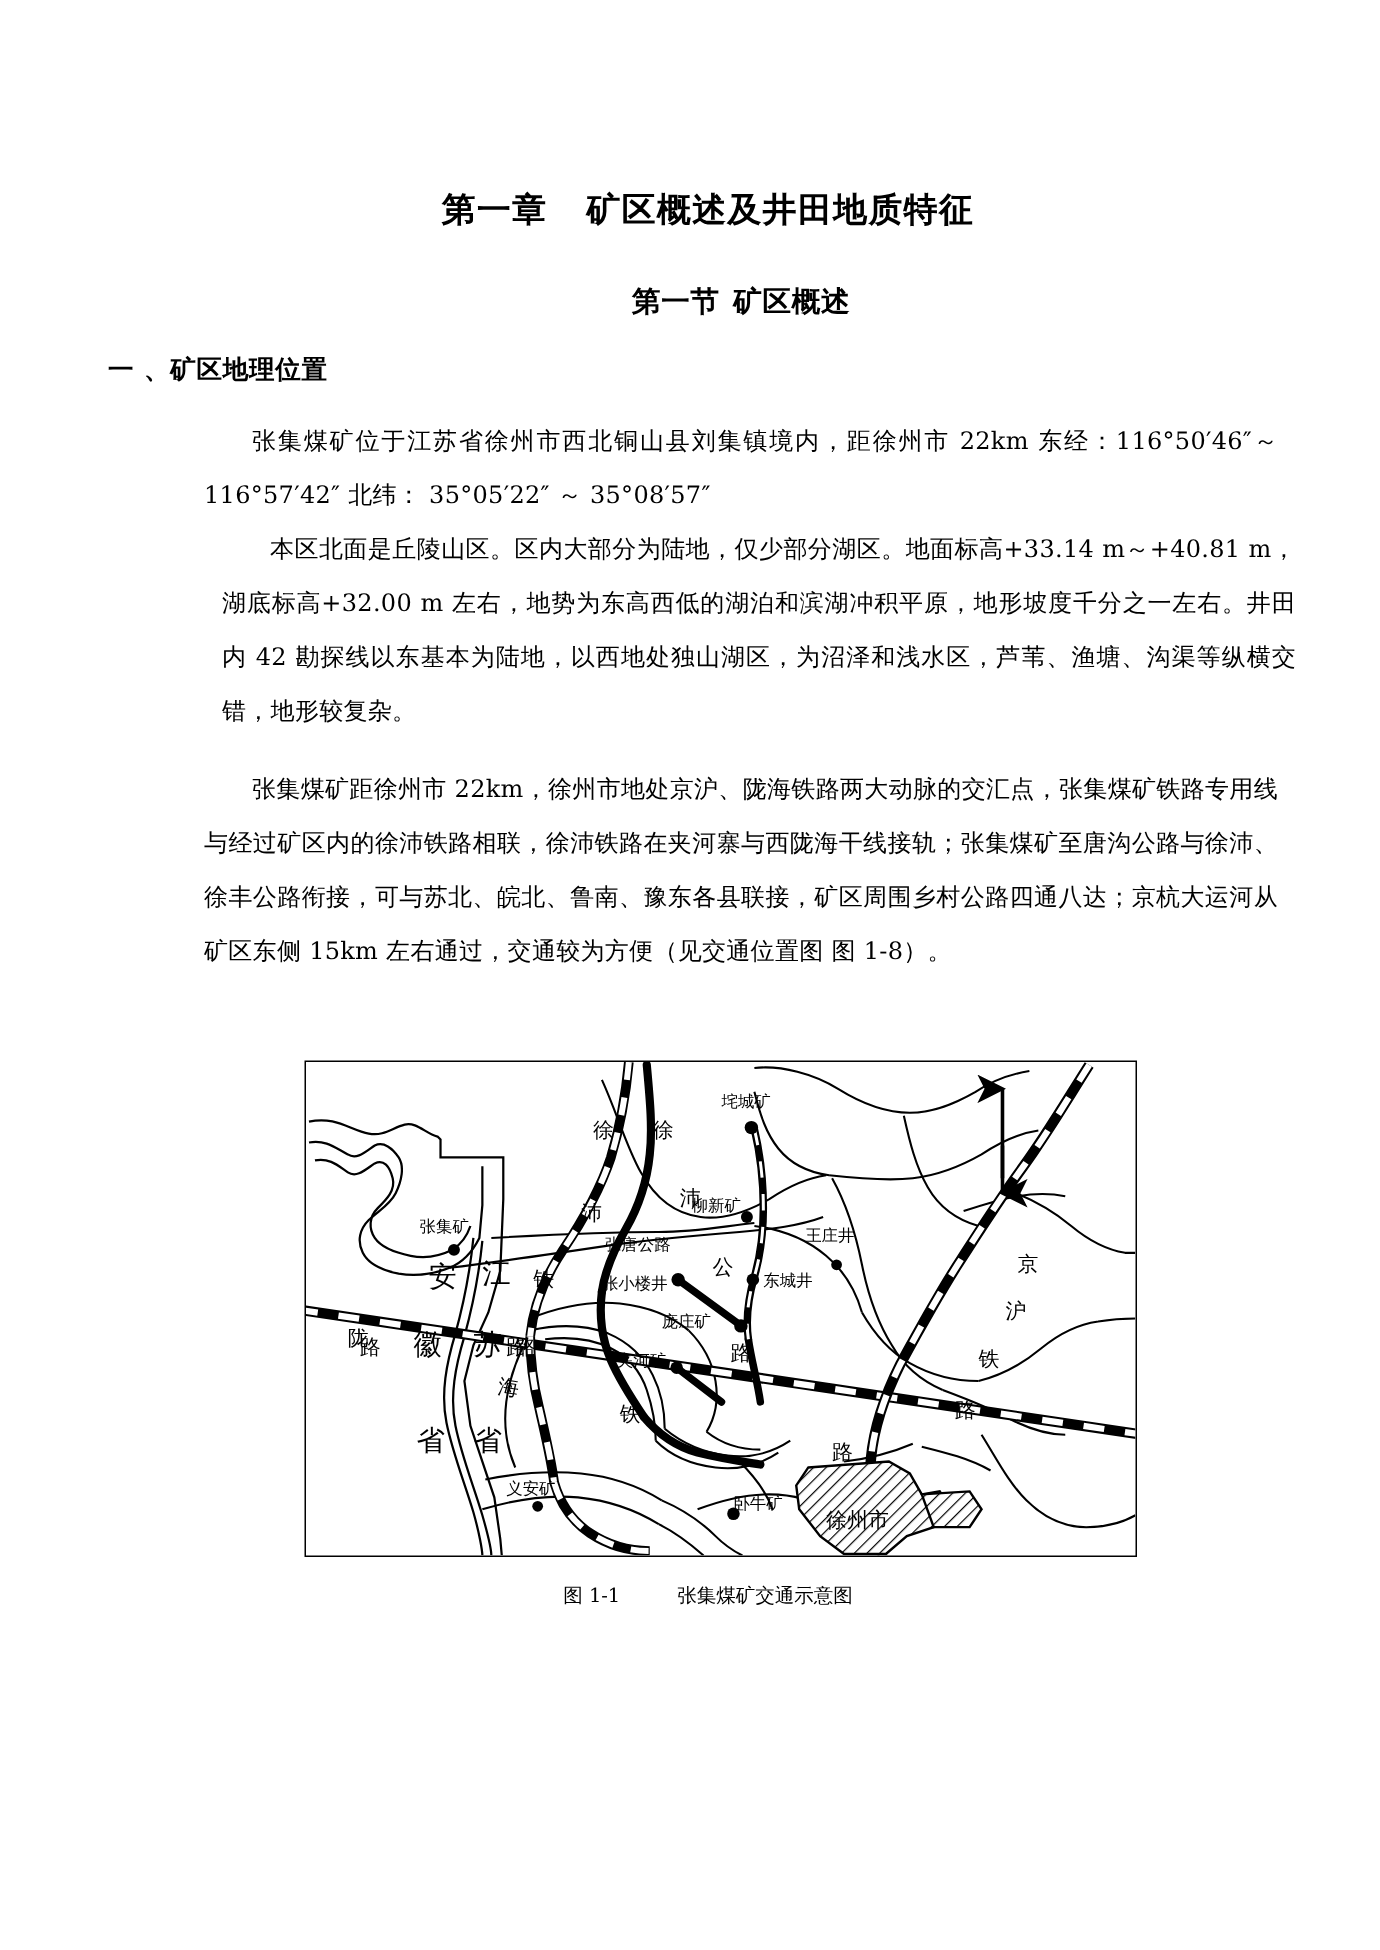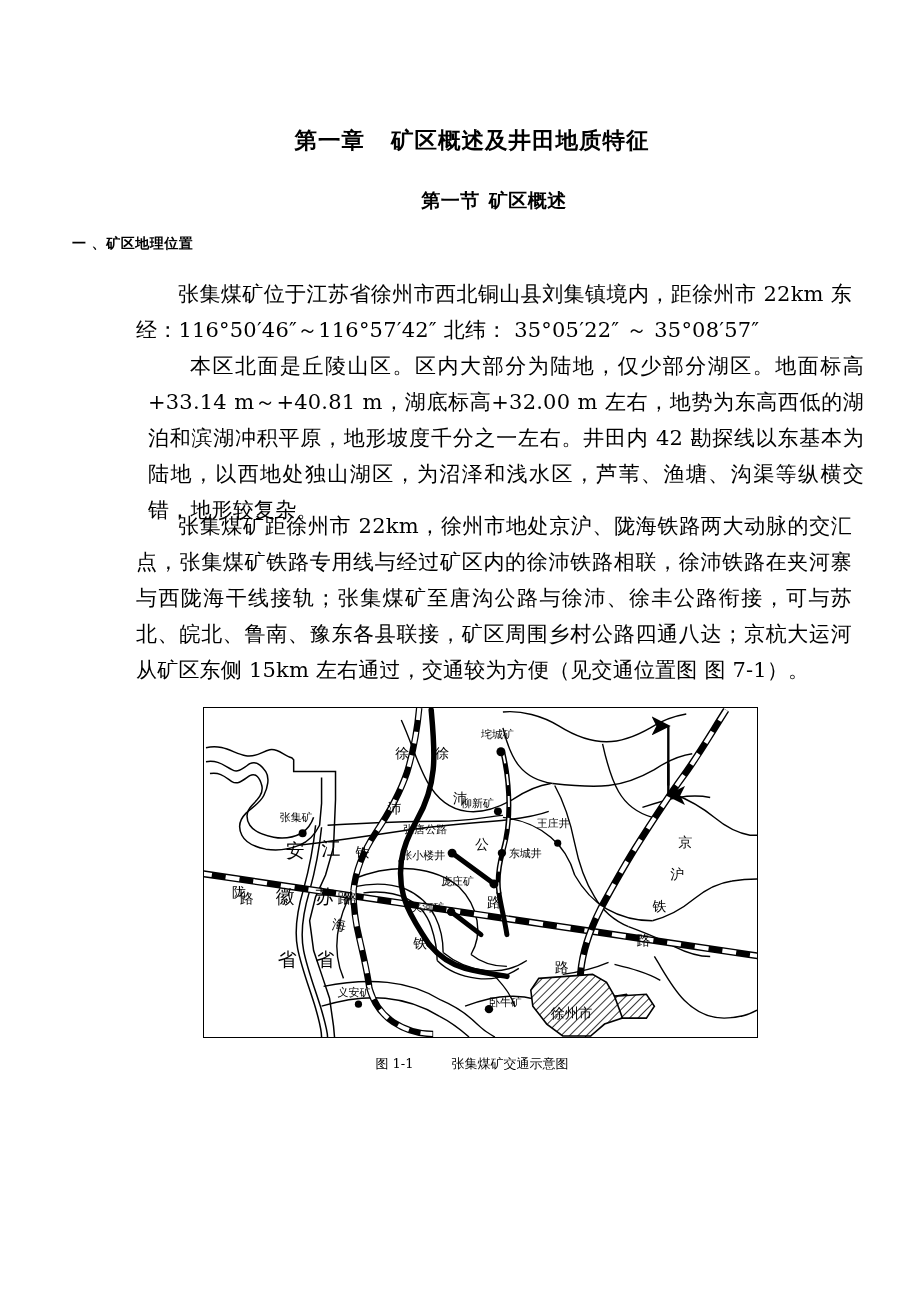--- a/index.html
+++ b/index.html
@@ -49,30 +49,30 @@
     letter-spacing: 0.5px;
     padding-left: 22px;
   }
   .section-title .gap { display: inline-block; width: 9px; }
 
   .subsection-title {
     position: absolute;
     left: 60px; top: 235px;
     font-family: "DejaVu Sans", "Liberation Sans", sans-serif;
     font-weight: bold;
-    font-size: 14px;
+    font-size: 17px;
     letter-spacing: 0.5px;
   }
 
   
   .body-block {
     position: absolute;
     left: 124px;
     width: 716px;
-    font-size: 21px;
+    font-size: 16px;
     line-height: 36px;
     text-align: justify;
     text-justify: inter-ideograph;
     letter-spacing: 0.2px;
   }
   .body-block p {
     margin: 0;
     text-indent: 2em;
   }
 
@@ -144,21 +144,21 @@
 
   <div class="body-block" id="para1">
     <p>张集煤矿位于江苏省徐州市西北铜山县刘集镇境内，距徐州市 22km 东经：116°50′46″～116°57′42″  北纬： 35°05′22″ ～ 35°08′57″</p>
   </div>
 
   <div class="body-block" id="para2">
     <p>本区北面是丘陵山区。区内大部分为陆地，仅少部分湖区。地面标高+33.14 m～+40.81 m，湖底标高+32.00 m 左右，地势为东高西低的湖泊和滨湖冲积平原，地形坡度千分之一左右。井田内 42 勘探线以东基本为陆地，以西地处独山湖区，为沼泽和浅水区，芦苇、渔塘、沟渠等纵横交错，地形较复杂。</p>
   </div>
 
   <div class="body-block" id="para3">
-    <p>张集煤矿距徐州市 22km，徐州市地处京沪、陇海铁路两大动脉的交汇点，张集煤矿铁路专用线与经过矿区内的徐沛铁路相联，徐沛铁路在夹河寨与西陇海干线接轨；张集煤矿至唐沟公路与徐沛、徐丰公路衔接，可与苏北、皖北、鲁南、豫东各县联接，矿区周围乡村公路四通八达；京杭大运河从矿区东侧 15km 左右通过，交通较为方便（见交通位置图 图 7-1）。</p>
+    <p>张集煤矿距徐州市 22km，徐州市地处京沪、陇海铁路两大动脉的交汇点，张集煤矿铁路专用线与经过矿区内的徐沛铁路相联，徐沛铁路在夹河寨与西陇海干线接轨；张集煤矿至唐沟公路与徐沛、徐丰公路衔接，可与苏北、皖北、鲁南、豫东各县联接，矿区周围乡村公路四通八达；京杭大运河从矿区东侧 15km 左右通过，交通较为方便（见交通位置图 图 1-8）。</p>
   </div>
 
   <div class="figure-wrap">
     <div class="figure-frame">
       <svg viewBox="0 0 555 331" preserveAspectRatio="none">
         <defs>
           <pattern id="hatch" patternUnits="userSpaceOnUse" width="6" height="6" patternTransform="rotate(45)">
             <rect width="6" height="6" fill="#fff"></rect>
             <line x1="0" y1="0" x2="0" y2="6" stroke="#000" stroke-width="1.6"></line>
           </pattern>

